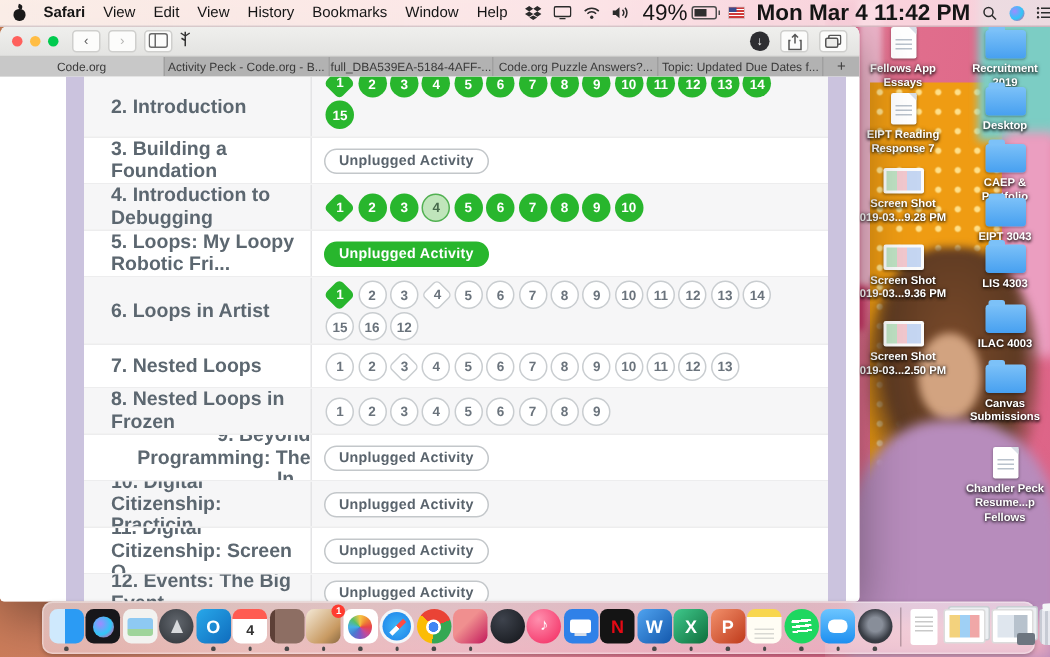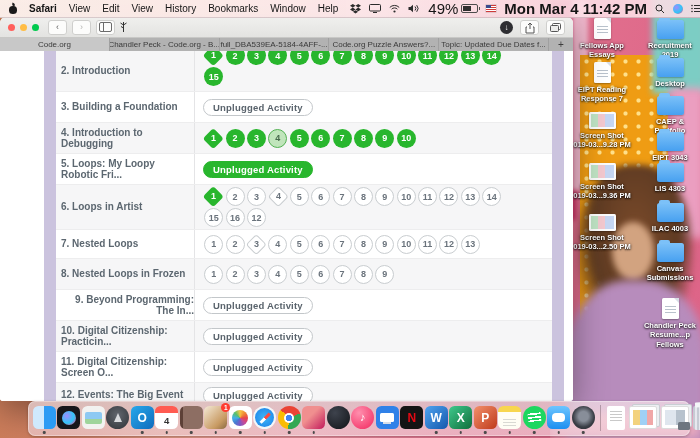--- a/index.html
+++ b/index.html
@@ -72,22 +72,22 @@
   .newtab{flex:0 0 24px;display:flex;align-items:center;justify-content:center;color:#3d3d3d;font-size:10px;}
 
   .page{position:absolute;top:34px;left:0;right:0;bottom:0;background:#fff;overflow:hidden;}
   .strip{position:absolute;top:0;bottom:0;width:12px;background:#cbc3de;}
   .strip.left{left:44px;}
   .strip.right{left:552px;}
 
   .lesson-table{position:absolute;left:56px;top:0;width:496px;}
   .row{display:flex;overflow:hidden;border-bottom:1px solid #ededee;background:#fff;}
   .row.alt{background:#f6f6f7;}
-  .lbl{width:133px;min-width:133px;display:flex;align-items:center;font-size:10px;font-weight:bold;color:#5c6770;
-    padding-left:5px;line-height:1.15;}
+  .lbl{width:133px;min-width:133px;display:flex;align-items:center;font-size:13px;font-weight:bold;color:#5c6770;
+    padding-left:18px;line-height:1.15;}
   .rcol{flex:1;border-left:1px solid #e4e4e6;display:flex;flex-direction:column;justify-content:center;padding-left:8px;}
   .bubble-line{display:flex;align-items:center;height:21px;}
   .cell{width:21.4px;min-width:21.4px;height:21px;display:flex;align-items:center;justify-content:center;}
   .bubble{box-sizing:border-box;width:19px;height:19px;border-radius:50%;display:flex;align-items:center;
     justify-content:center;font-weight:bold;font-size:9px;}
   .bubble i{font-style:normal;}
   .b-done{background:#28b62d;color:#fff;}
   .b-todo{background:#fff;border:1.6px solid #c9cdd0;color:#6a737c;}
   .b-prog{background:#c0e5bb;border:1.6px solid #52b152;color:#47694c;}
   .diamond{width:14.5px;height:14.5px;border-radius:3.5px;transform:rotate(45deg);}
@@ -291,21 +291,21 @@
           <svg width="11" height="9">
               <rect x="2.5" y="0.5" width="8" height="6" rx="1" stroke="#555" fill="none"></rect>
               <rect x="0.5" y="2.5" width="8" height="6" rx="1" stroke="#555" fill="#ececea"></rect>
             </svg>
         </span>
       </span>
     </div>
     <div class="tabbar">
       <div style="display:flex;flex:1;">
           <div class="tab active">Code.org</div>
-          <div class="tab">Chandler Peck - Code.org - B...</div>
+          <div class="tab">Activity Peck - Code.org - B...</div>
           <div class="tab">full_DBA539EA-5184-4AFF-...</div>
           <div class="tab">Code.org Puzzle Answers?...</div>
           <div class="tab">Topic: Updated Due Dates f...</div>
         </div>
       <div class="newtab">+</div>
     </div>
     <div class="page">
       <div class="strip left"></div>
       <div class="strip right"></div>
       <div class="lesson-table">

